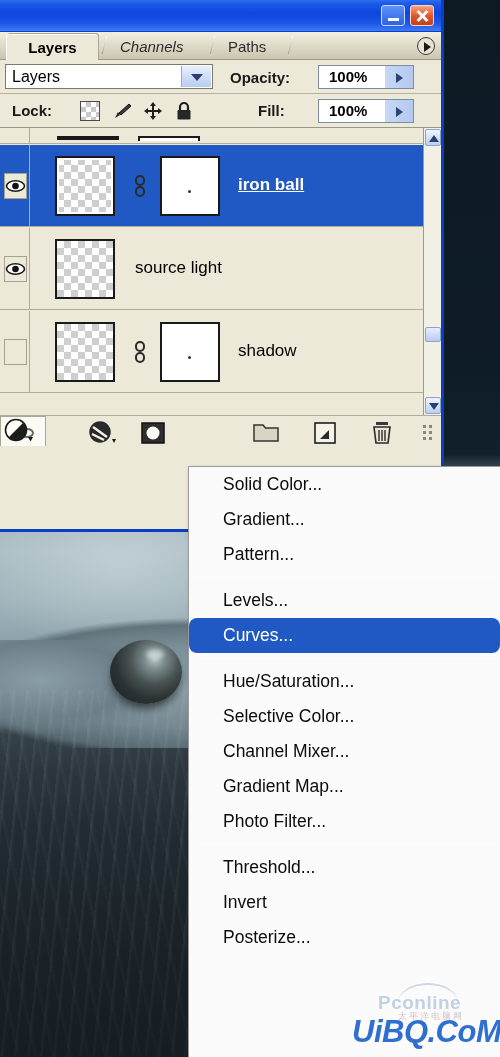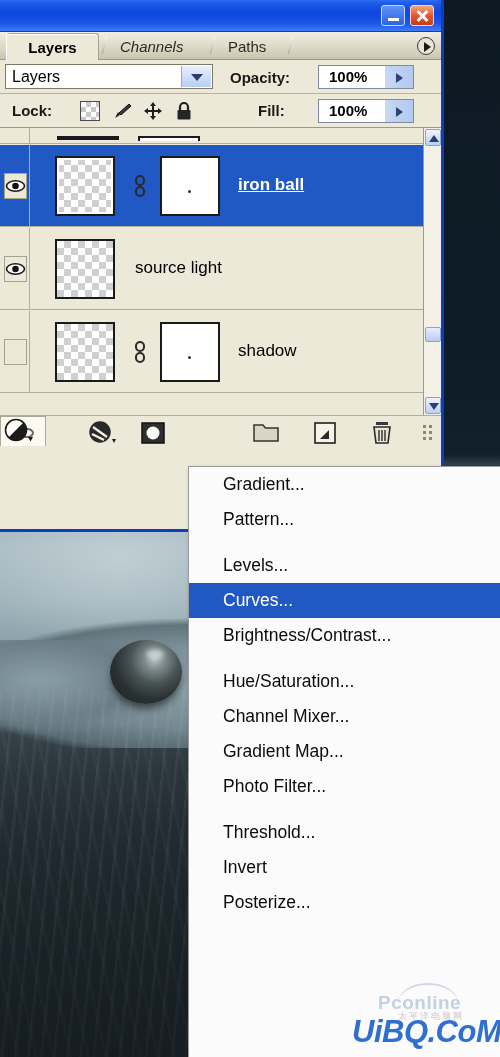--- a/index.html
+++ b/index.html
@@ -289,21 +289,21 @@
     background: #fbfbfb;
     border: 1px solid #9b9b9b; border-right: none; border-bottom: none;
     box-shadow: 2px 2px 4px rgba(0,0,0,.35);
   }
   .menu-item {
     position: relative; height: 35px; line-height: 35px;
     padding-left: 34px; font-size: 17.5px; color: #0b0b0b;
     cursor: pointer; white-space: nowrap;
   }
   .menu-item.highlighted {
-    background: #2159c4; color: #fff;
+    background: #2159c4; color: #fff; border-radius: 8px;
   }
   .menu-sep {
     height: 1px; margin: 5px 4px 5px 4px;
     background: #c2c2bc; border-bottom: 1px solid #fdfdfd;
   }
 
   
   #wm-pconline {
     position: absolute; left: 378px; top: 992px;
     font-size: 19px; font-weight: 700; color: rgba(120,150,190,.42);
@@ -510,28 +510,29 @@
           <i style="left:6px;top:0;"></i>
         <i style="left:0;top:6px;"></i>
           <i style="left:6px;top:6px;"></i>
         <i style="left:0;top:12px;"></i>
           <i style="left:6px;top:12px;"></i>
       </div>
     </div>
   </div>
 
   <div id="adj-menu">
+    <div class="menu-item">Solid Color...</div>
     <div class="menu-item">Gradient...</div>
     <div class="menu-item">Pattern...</div>
     <div class="menu-sep"></div>
     <div class="menu-item">Levels...</div>
     <div class="menu-item highlighted">Curves...</div>
-    <div class="menu-item">Brightness/Contrast...</div>
     <div class="menu-sep"></div>
     <div class="menu-item">Hue/Saturation...</div>
+    <div class="menu-item">Selective Color...</div>
     <div class="menu-item">Channel Mixer...</div>
     <div class="menu-item">Gradient Map...</div>
     <div class="menu-item">Photo Filter...</div>
     <div class="menu-sep"></div>
     <div class="menu-item">Threshold...</div>
     <div class="menu-item">Invert</div>
     <div class="menu-item">Posterize...</div>
   </div>
 
   <div id="wm-pconline-arc"></div>

